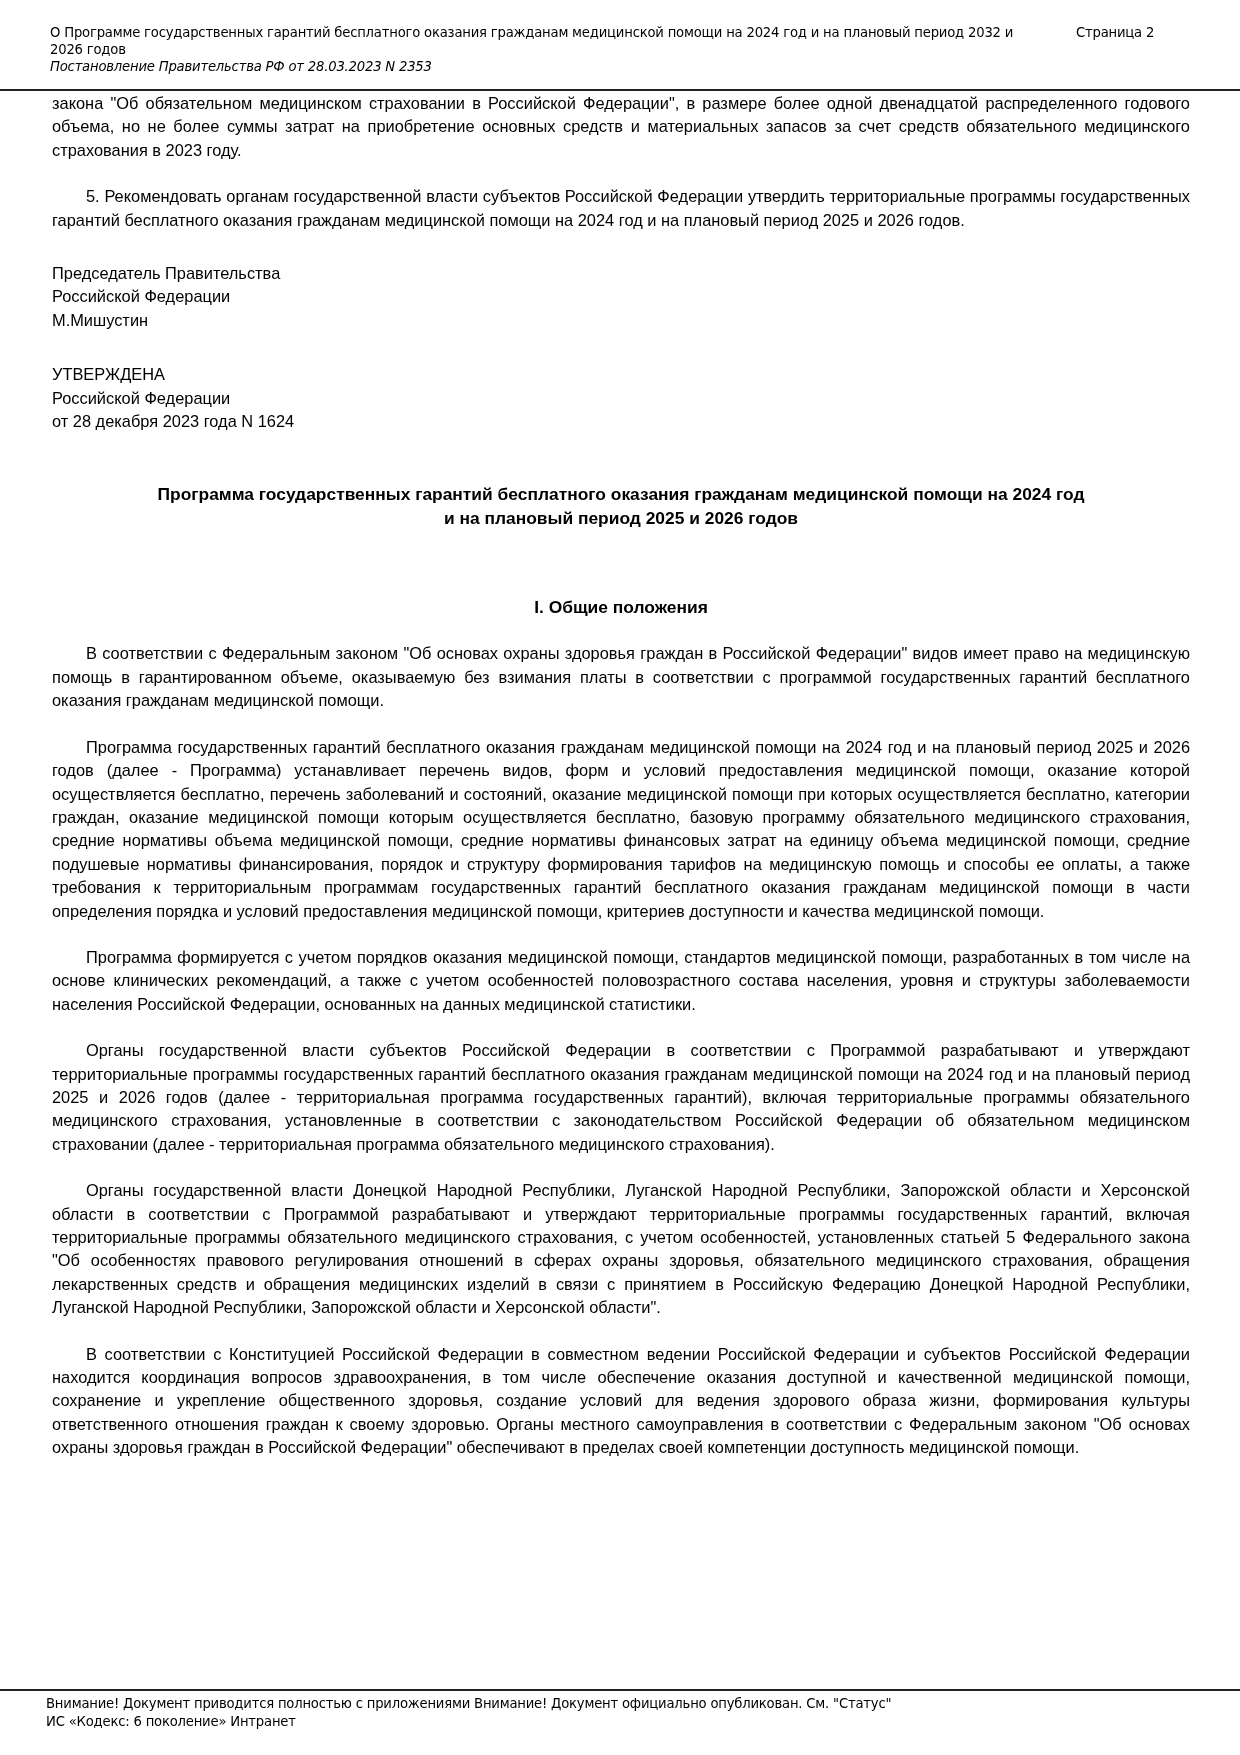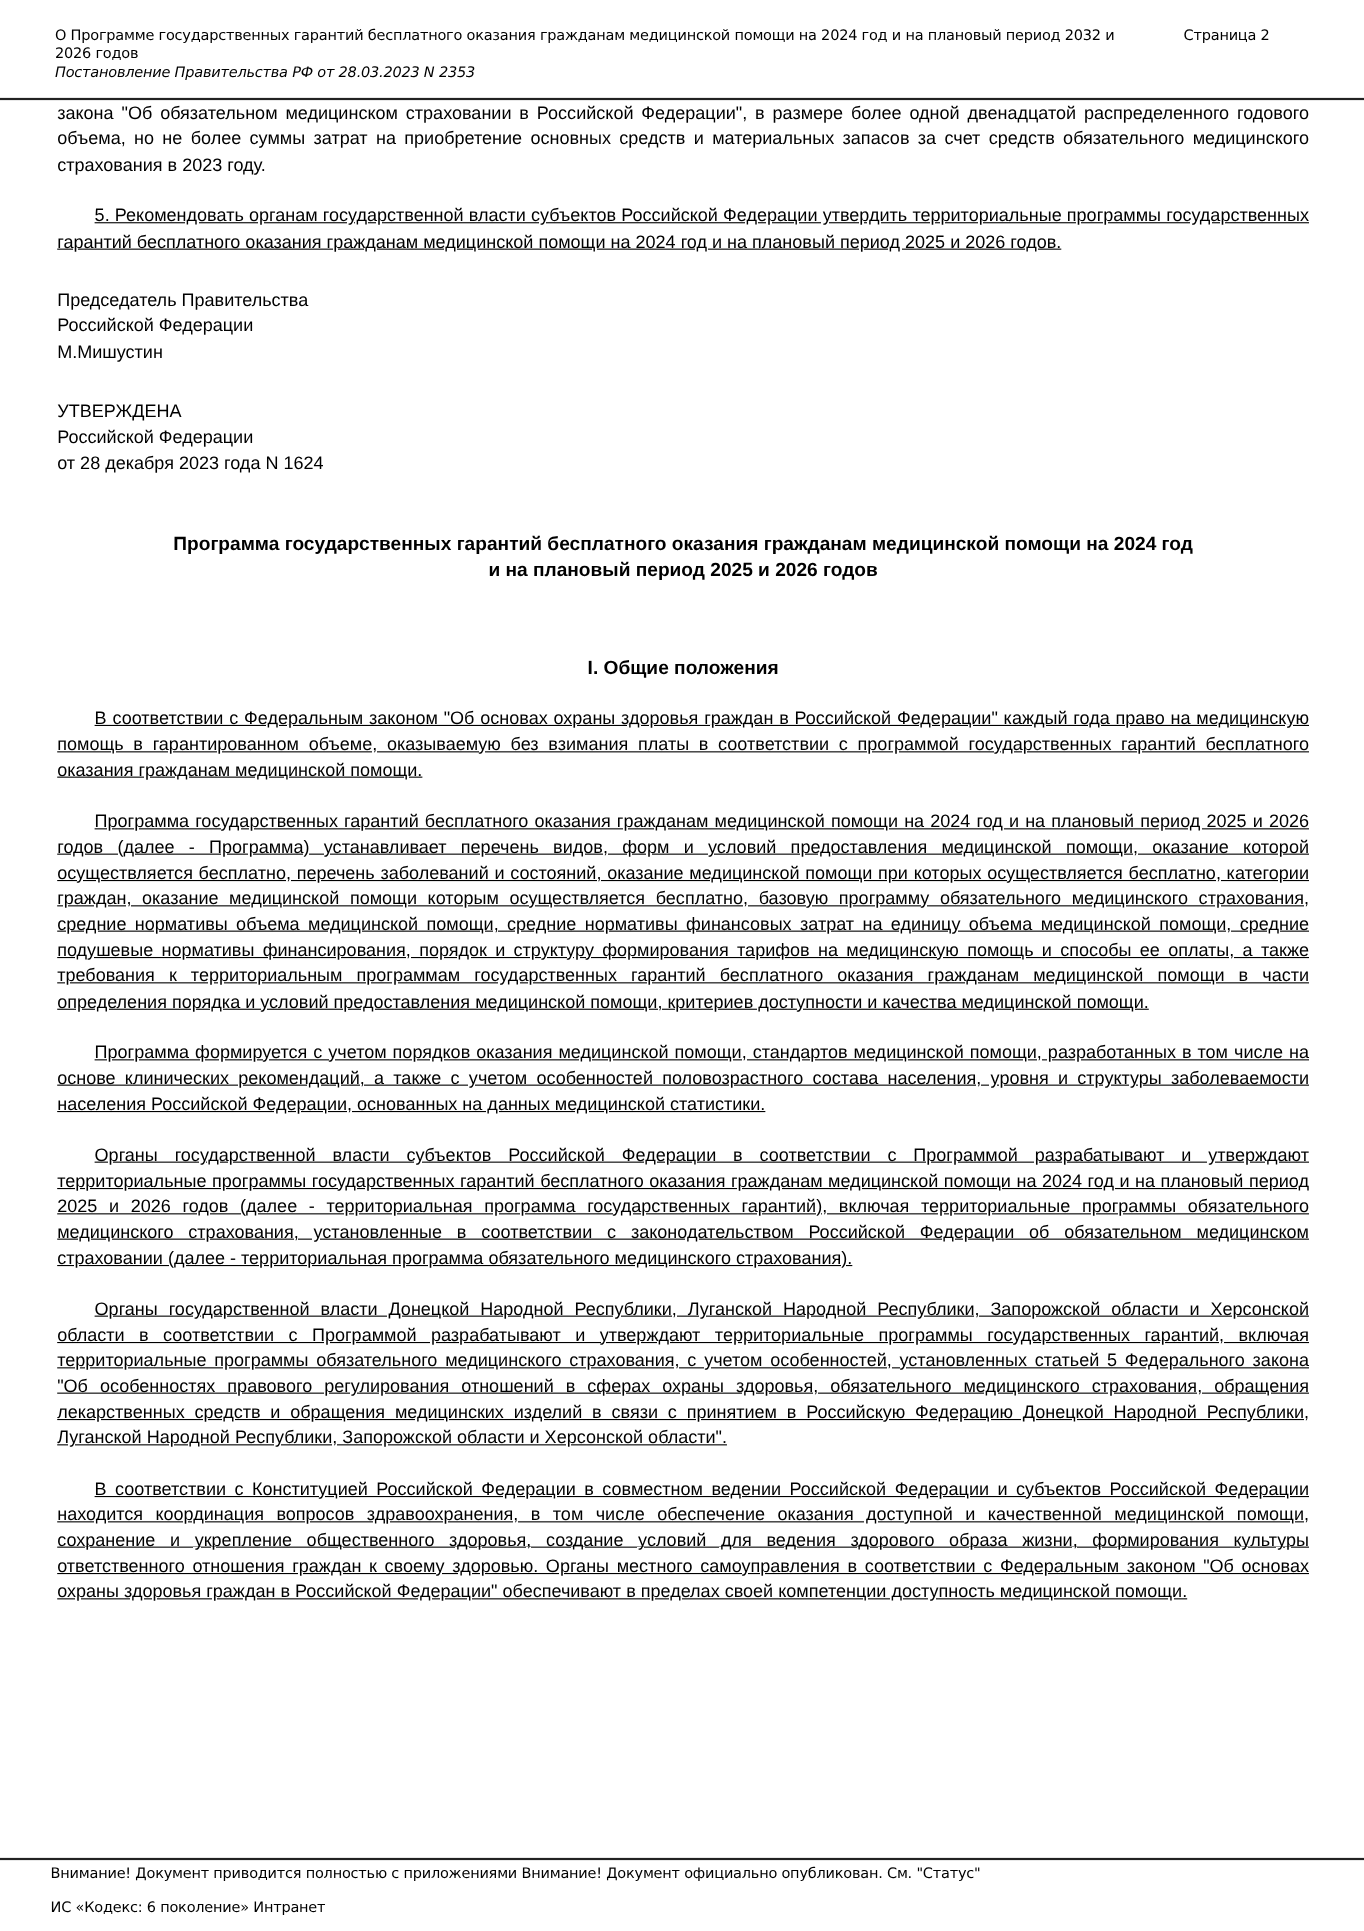--- a/index.html
+++ b/index.html
@@ -56,21 +56,20 @@
       font-family: "Liberation Sans", sans-serif;
       font-size: 16.4px;
       line-height: 23.4px;
     }
     .content p {
       margin: 0;
       text-align: justify;
     }
     .content p.indent {
       text-indent: 34px;
-      text-decoration: underline;
     }
     .gap-m { height: 23px; }
 
     .signature, .approval {
       text-align: left;
     }
     .signature div, .approval div {
       line-height: 23.4px;
     }
 
@@ -96,21 +95,20 @@
       font-size: 13.2px;
       line-height: 18px;
       letter-spacing: -0.2px;
     }
     .page-footer .notice {
       display: block;
       text-align: left;
     }
     .page-footer .system {
       display: block;
-      margin-top: 13px;
     }
   </style>
 </head>
 <body>
 
 <div class="page-header">
   <span class="doc-title">О Программе государственных гарантий бесплатного оказания гражданам медицинской помощи на 2024 год и на плановый период 2032 и 2026 годов</span>
   <span class="page-number">Страница 2</span>
   <span class="doc-subtitle">Постановление Правительства РФ от 28.03.2023 N 2353</span>
 </div>
@@ -144,21 +142,21 @@
     <div>Программа государственных гарантий бесплатного оказания гражданам медицинской помощи на 2024 год</div>
     <div>и на плановый период 2025 и 2026 годов</div>
   </div>
 
   <div style="height:65px"></div>
 
   <div class="section-title">I. Общие положения</div>
 
   <div style="height:23px"></div>
 
-  <p class="indent">В соответствии с Федеральным законом "Об основах охраны здоровья граждан в Российской Федерации" каждый года право на медицинскую помощь в гарантированном объеме, оказываемую без взимания платы в соответствии с программой государственных гарантий бесплатного оказания гражданам медицинской помощи.</p>
+  <p class="indent">В соответствии с Федеральным законом "Об основах охраны здоровья граждан в Российской Федерации" видов имеет право на медицинскую помощь в гарантированном объеме, оказываемую без взимания платы в соответствии с программой государственных гарантий бесплатного оказания гражданам медицинской помощи.</p>
   <div class="gap-m"></div>
   <p class="indent">Программа государственных гарантий бесплатного оказания гражданам медицинской помощи на 2024 год и на плановый период 2025 и 2026 годов (далее - Программа) устанавливает перечень видов, форм и условий предоставления медицинской помощи, оказание которой осуществляется бесплатно, перечень заболеваний и состояний, оказание медицинской помощи при которых осуществляется бесплатно, категории граждан, оказание медицинской помощи которым осуществляется бесплатно, базовую программу обязательного медицинского страхования, средние нормативы объема медицинской помощи, средние нормативы финансовых затрат на единицу объема медицинской помощи, средние подушевые нормативы финансирования, порядок и структуру формирования тарифов на медицинскую помощь и способы ее оплаты, а также требования к территориальным программам государственных гарантий бесплатного оказания гражданам медицинской помощи в части определения порядка и условий предоставления медицинской помощи, критериев доступности и качества медицинской помощи.</p>
   <div class="gap-m"></div>
   <p class="indent">Программа формируется с учетом порядков оказания медицинской помощи, стандартов медицинской помощи, разработанных в том числе на основе клинических рекомендаций, а также с учетом особенностей половозрастного состава населения, уровня и структуры заболеваемости населения Российской Федерации, основанных на данных медицинской статистики.</p>
   <div class="gap-m"></div>
   <p class="indent">Органы государственной власти субъектов Российской Федерации в соответствии с Программой разрабатывают и утверждают территориальные программы государственных гарантий бесплатного оказания гражданам медицинской помощи на 2024 год и на плановый период 2025 и 2026 годов (далее - территориальная программа государственных гарантий), включая территориальные программы обязательного медицинского страхования, установленные в соответствии с законодательством Российской Федерации об обязательном медицинском страховании (далее - территориальная программа обязательного медицинского страхования).</p>
   <div class="gap-m"></div>
   <p class="indent">Органы государственной власти Донецкой Народной Республики, Луганской Народной Республики, Запорожской области и Херсонской области в соответствии с Программой разрабатывают и утверждают территориальные программы государственных гарантий, включая территориальные программы обязательного медицинского страхования, с учетом особенностей, установленных статьей 5 Федерального закона "Об особенностях правового регулирования отношений в сферах охраны здоровья, обязательного медицинского страхования, обращения лекарственных средств и обращения медицинских изделий в связи с принятием в Российскую Федерацию Донецкой Народной Республики, Луганской Народной Республики, Запорожской области и Херсонской области".</p>
   <div class="gap-m"></div>
   <p class="indent">В соответствии с Конституцией Российской Федерации в совместном ведении Российской Федерации и субъектов Российской Федерации находится координация вопросов здравоохранения, в том числе обеспечение оказания доступной и качественной медицинской помощи, сохранение и укрепление общественного здоровья, создание условий для ведения здорового образа жизни, формирования культуры ответственного отношения граждан к своему здоровью. Органы местного самоуправления в соответствии с Федеральным законом "Об основах охраны здоровья граждан в Российской Федерации" обеспечивают в пределах своей компетенции доступность медицинской помощи.</p>

